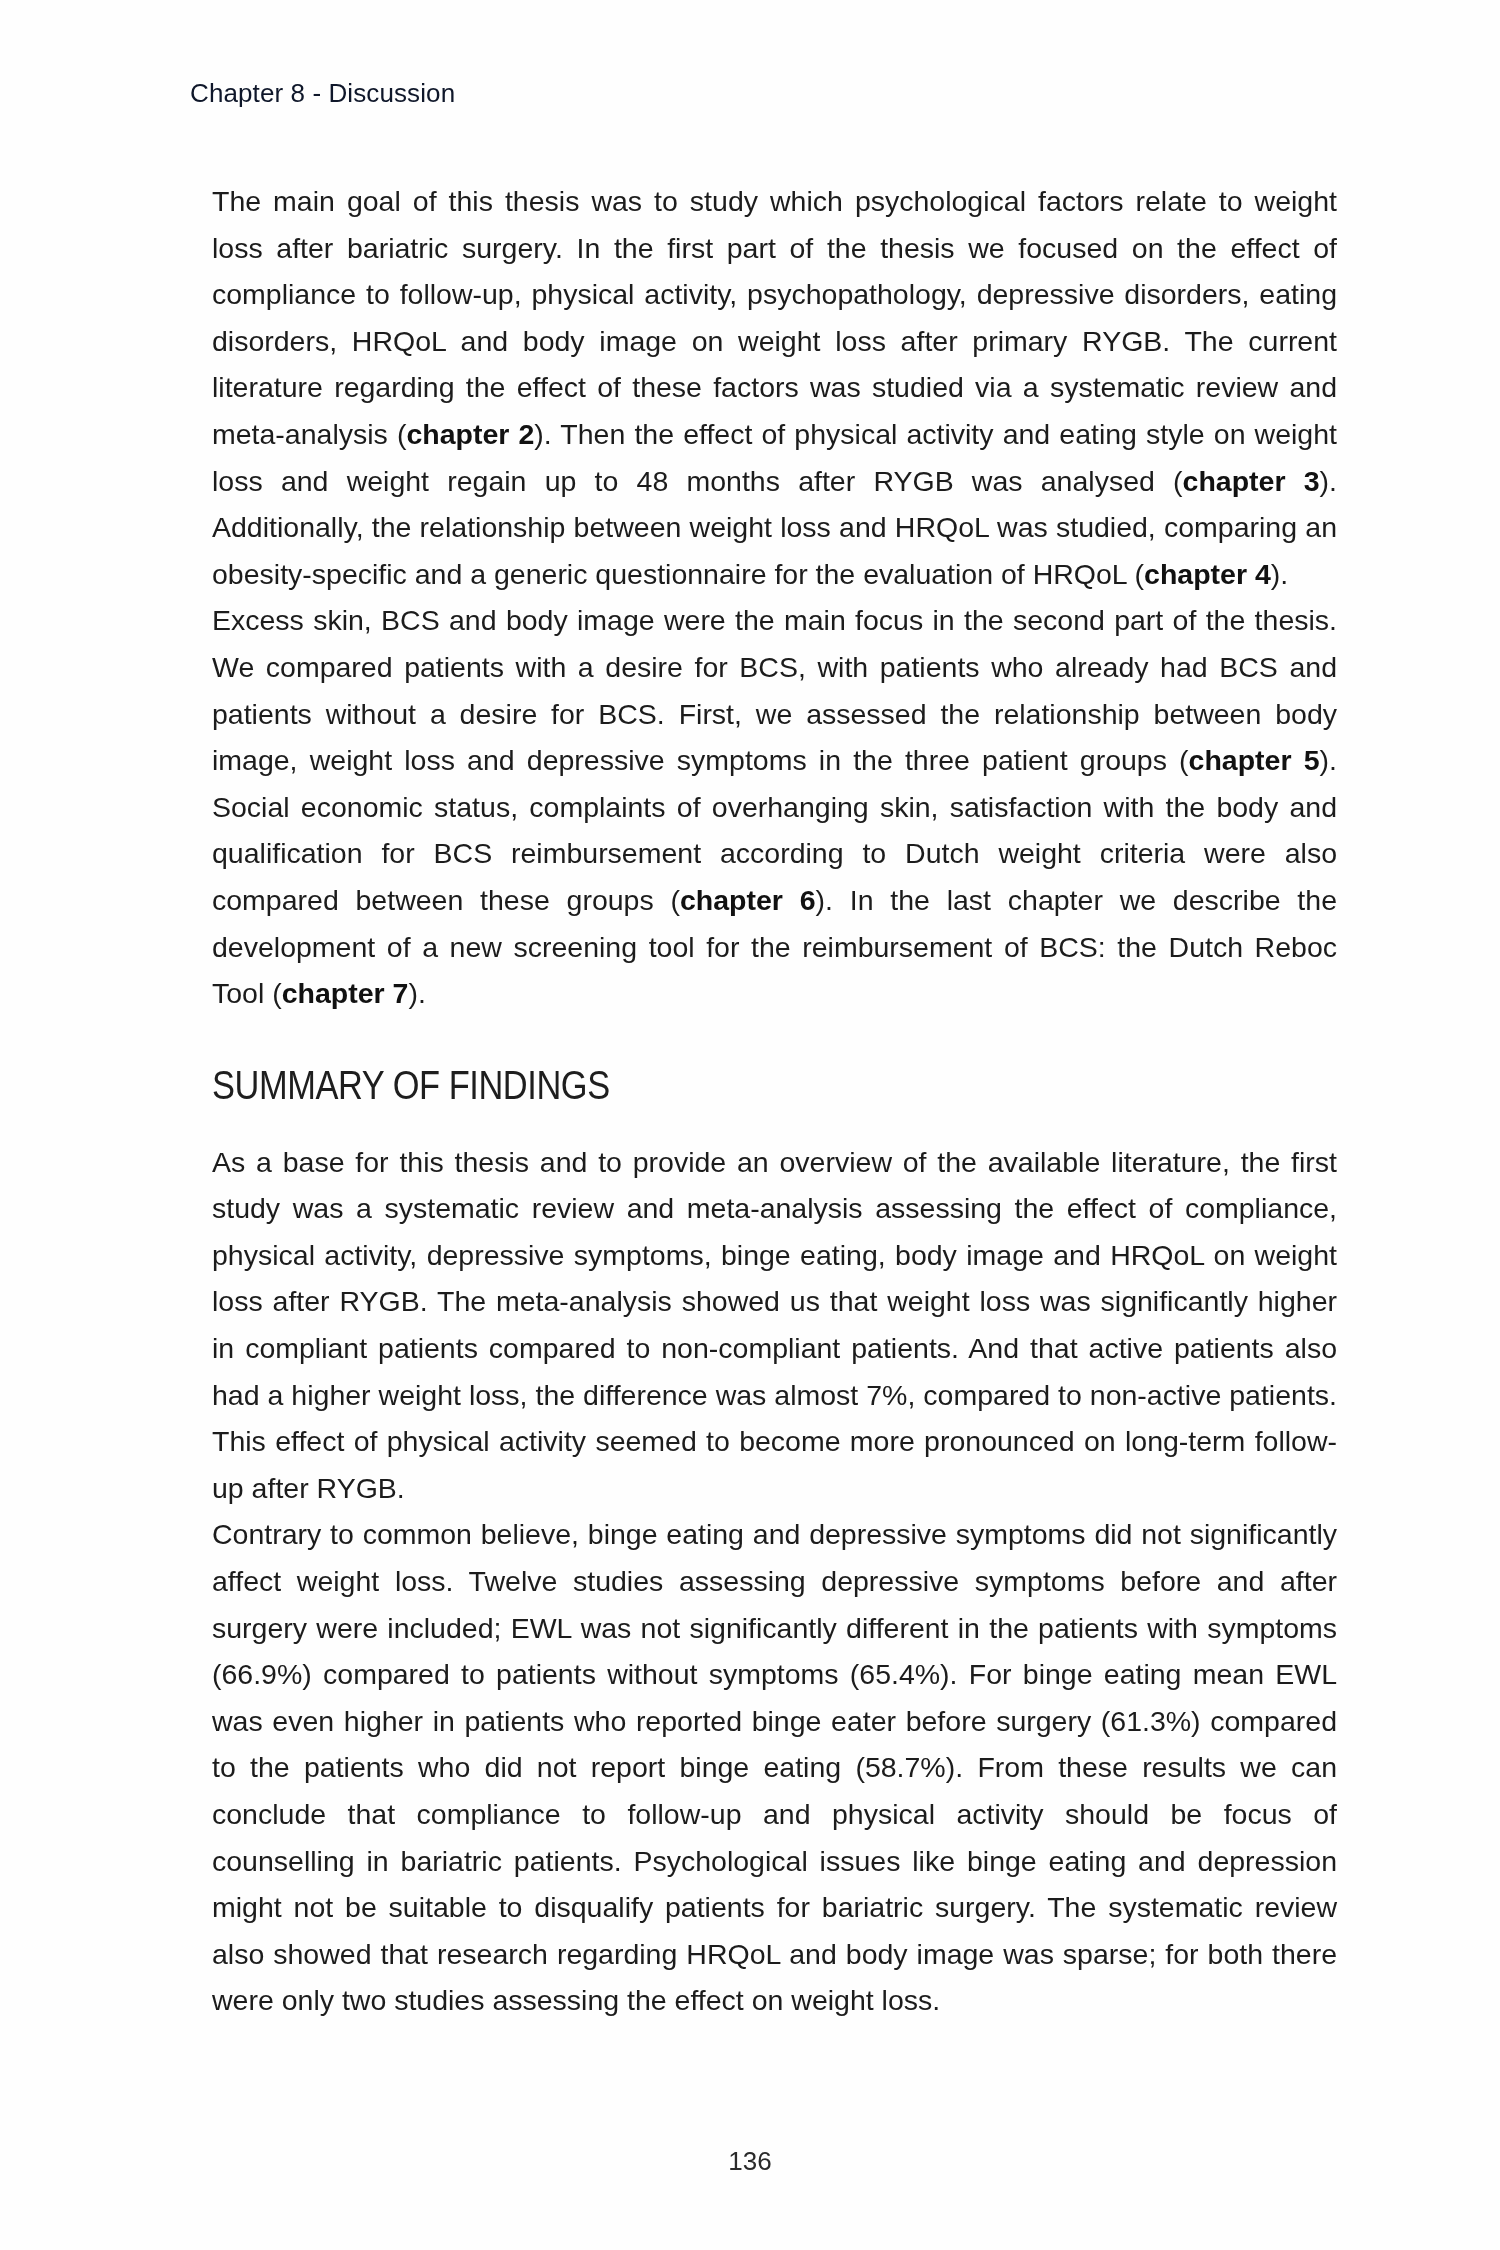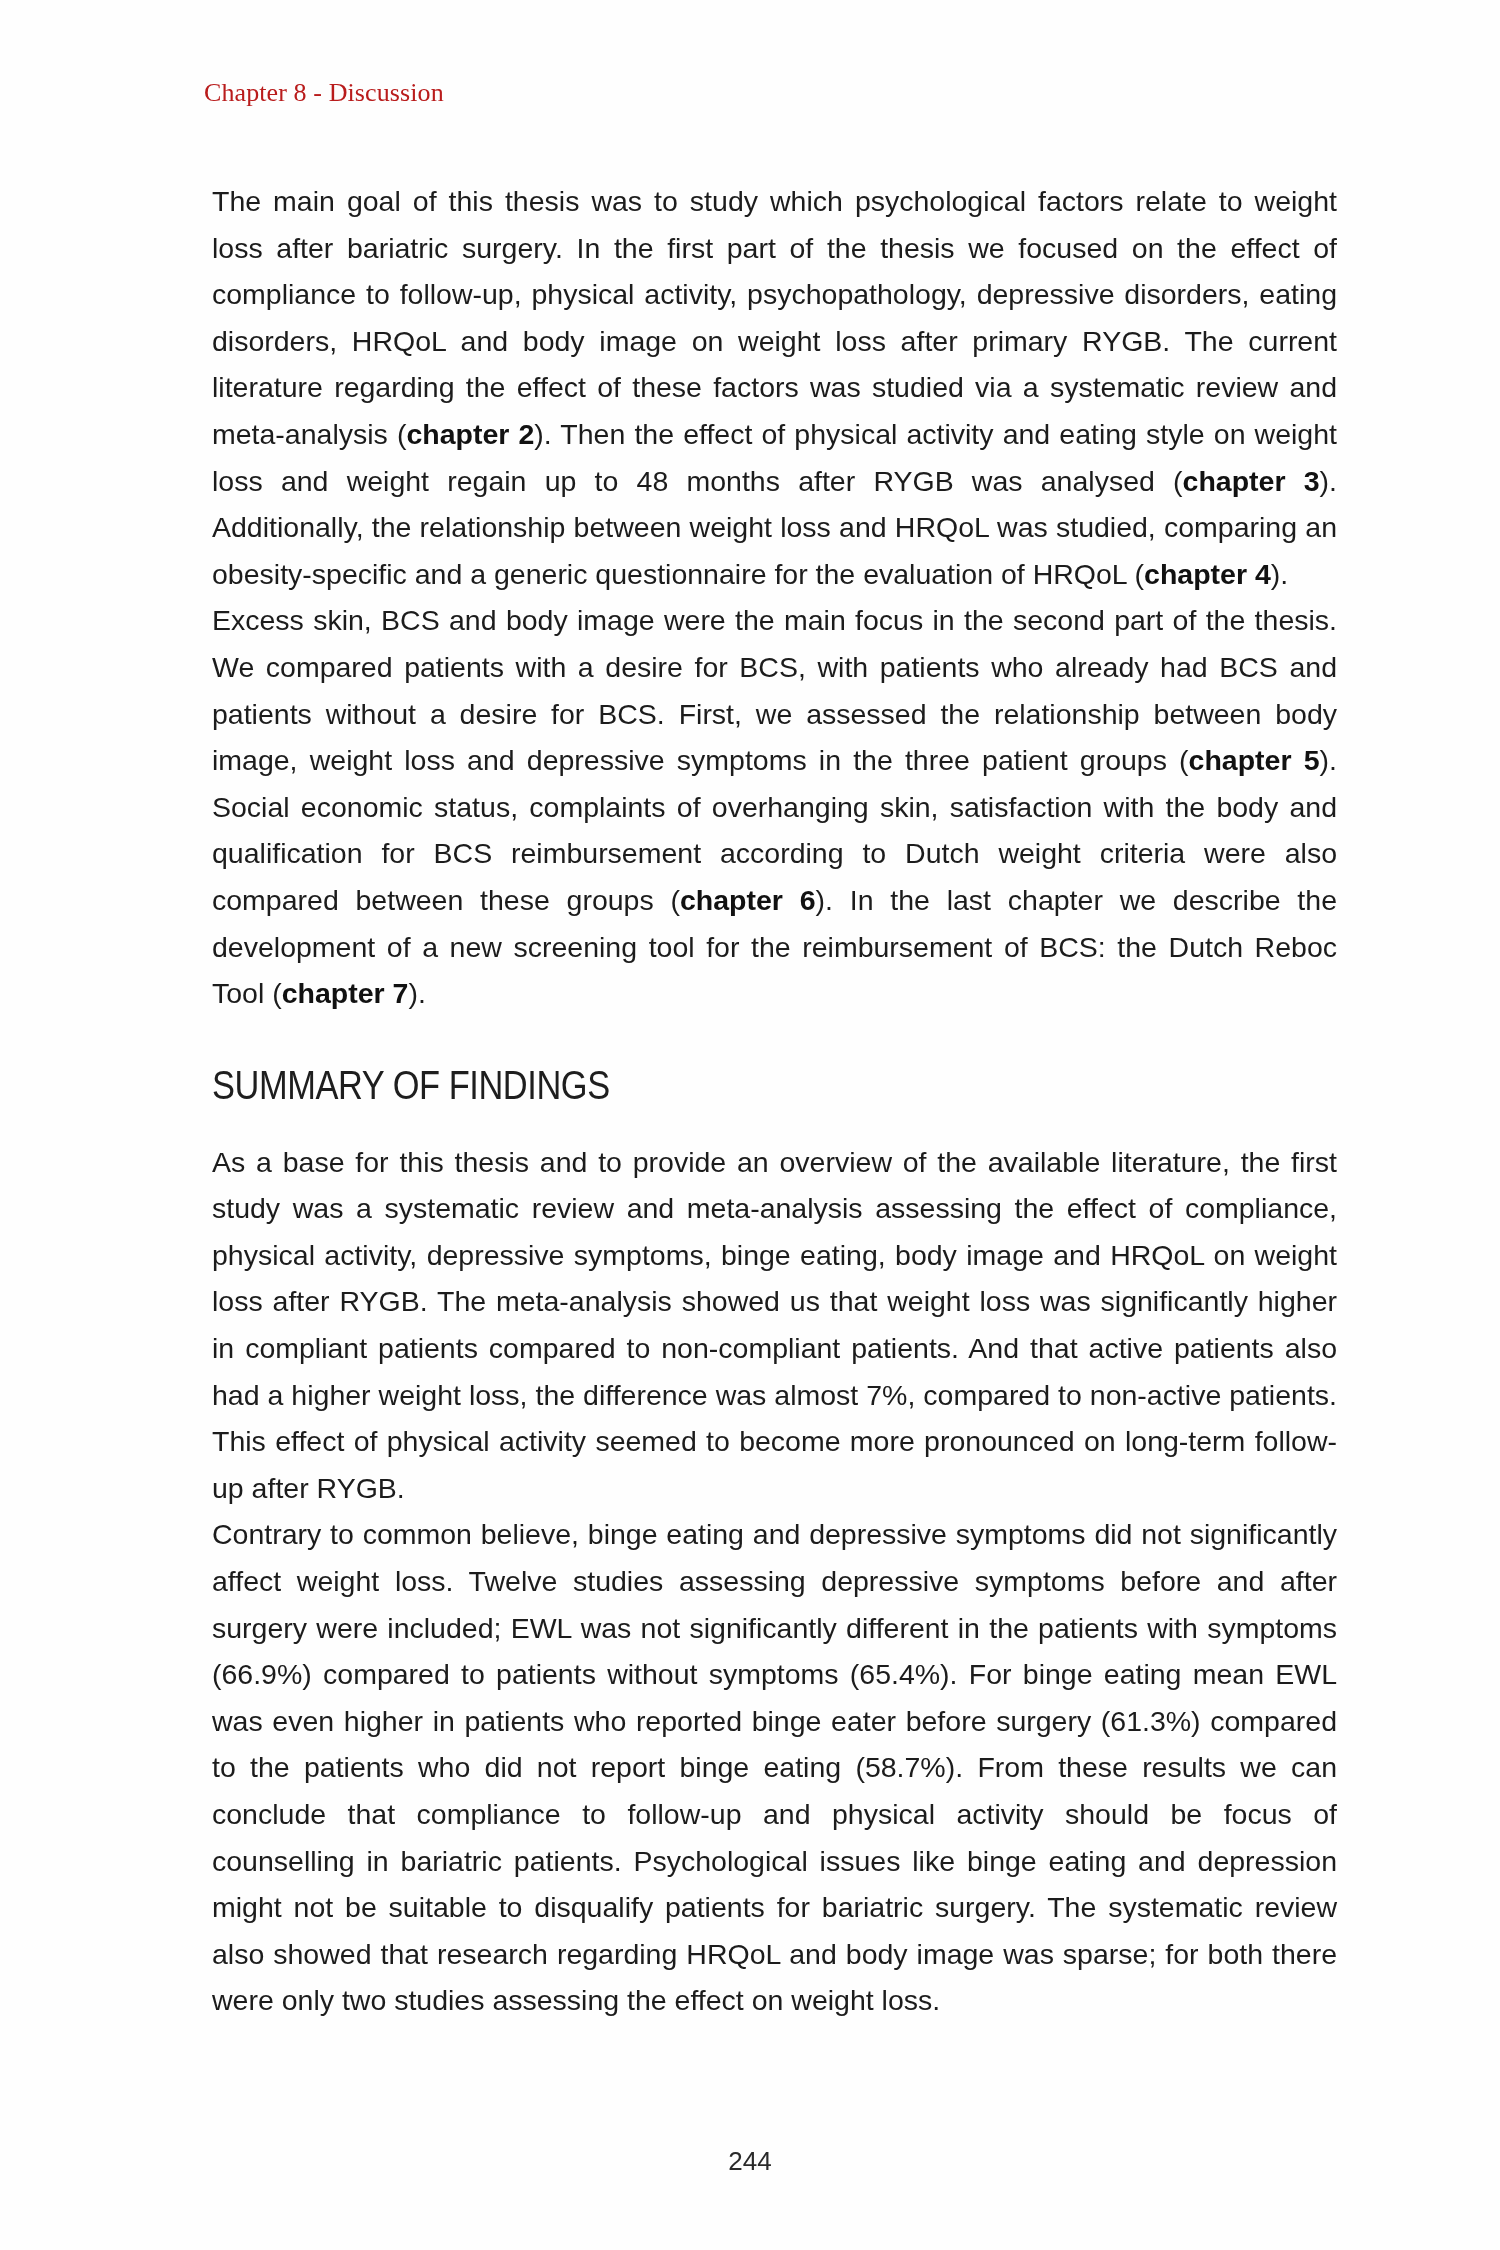--- a/index.html
+++ b/index.html
@@ -10,26 +10,25 @@
     body {
       width: 1500px;
       height: 2250px;
       position: relative;
       overflow: hidden;
       color: #1a1a1a;
       font-family: "Liberation Sans", "DejaVu Sans", sans-serif;
     }
     .running-head {
       position: absolute;
-      left: 204px;
+      left: 190px;
       top: 78px;
       font-size: 26px;
-      color: #b91c1c;
+      color: #0f172a;
       letter-spacing: 0.1px;
-      font-family: Liberation Serif, serif;
     }
     .content {
       position: absolute;
       left: 188px;
       top: 178px;
       width: 1125px;
       margin-left: 24px;
     }
     .para {
       margin: 0;
@@ -69,13 +68,13 @@
 <div class="content">
   <p class="para">The main goal of this thesis was to study which psychological factors relate to weight loss after bariatric surgery. In the first part of the thesis we focused on the effect of compliance to follow-up, physical activity, psychopathology, depressive disorders, eating disorders, HRQoL and body image on weight loss after primary RYGB. The current literature regarding the effect of these factors was studied via a systematic review and meta-analysis (<b>chapter 2</b>). Then the effect of physical activity and eating style on weight loss and weight regain up to 48 months after RYGB was analysed (<b>chapter 3</b>). Additionally, the relationship between weight loss and HRQoL was stud­ied, comparing an obesity-specific and a generic questionnaire for the evaluation of HRQoL (<b>chapter 4</b>).</p>
   <p class="para">Excess skin, BCS and body image were the main focus in the second part of the thesis. We compared patients with a desire for BCS, with patients who already had BCS and patients without a desire for BCS. First, we assessed the relationship be­tween body image, weight loss and depressive symptoms in the three patient groups (<b>chapter 5</b>). Social economic status, complaints of overhanging skin, satisfaction with the body and qualification for BCS reimbursement according to Dutch weight criteria were also compared between these groups (<b>chapter 6</b>). In the last chapter we de­scribe the development of a new screening tool for the reimbursement of BCS: the Dutch Reboc Tool (<b>chapter 7</b>).</p>
 
   <h2 class="section-heading">SUMMARY OF FINDINGS</h2>
 
   <p class="para">As a base for this thesis and to provide an overview of the available literature, the first study was a systematic review and meta-analysis assessing the effect of compliance, physical activity, depressive symptoms, binge eating, body image and HRQoL on weight loss after RYGB. The meta-analysis showed us that weight loss was signifi­cantly higher in compliant patients compared to non-compliant patients. And that active patients also had a higher weight loss, the difference was almost 7%, com­pared to non-active patients. This effect of physical activity seemed to become more pronounced on long-term follow-up after RYGB.</p>
   <p class="para">Contrary to common believe, binge eating and depressive symptoms did not signifi­cantly affect weight loss. Twelve studies assessing depressive symptoms before and after surgery were included; EWL was not significantly different in the patients with symptoms (66.9%) compared to patients without symptoms (65.4%). For binge eat­ing mean EWL was even higher in patients who reported binge eater before surgery (61.3%) compared to the patients who did not report binge eating (58.7%). From these results we can conclude that compliance to follow-up and physical activity should be focus of counselling in bariatric patients. Psychological issues like binge eating and depression might not be suitable to disqualify patients for bariatric surgery. The systematic review also showed that research regarding HRQoL and body image was sparse; for both there were only two studies assessing the effect on weight loss.</p>
 </div>
 
-<div class="page-number">244</div>
+<div class="page-number">136</div>
 
 </body></html>

